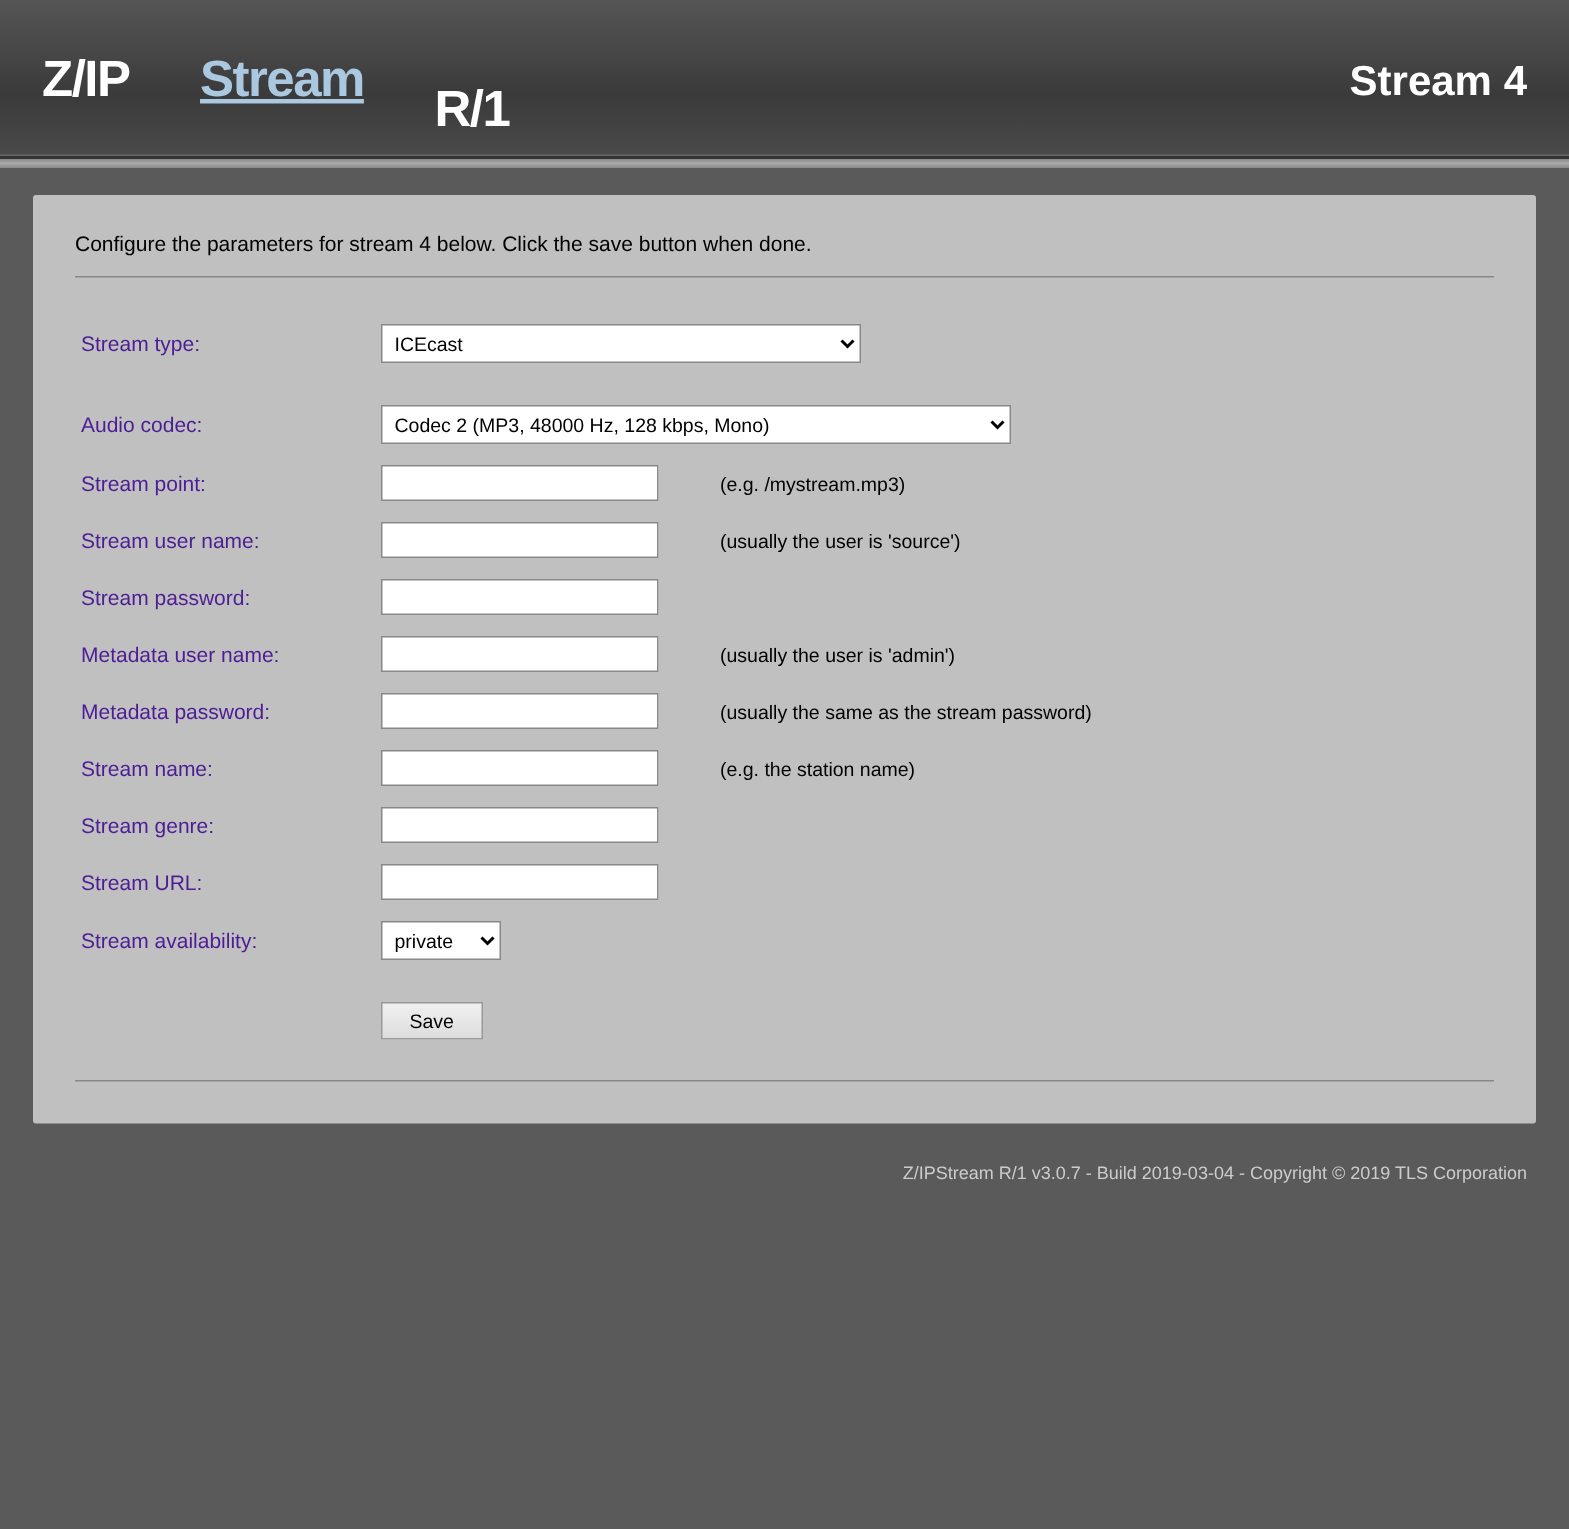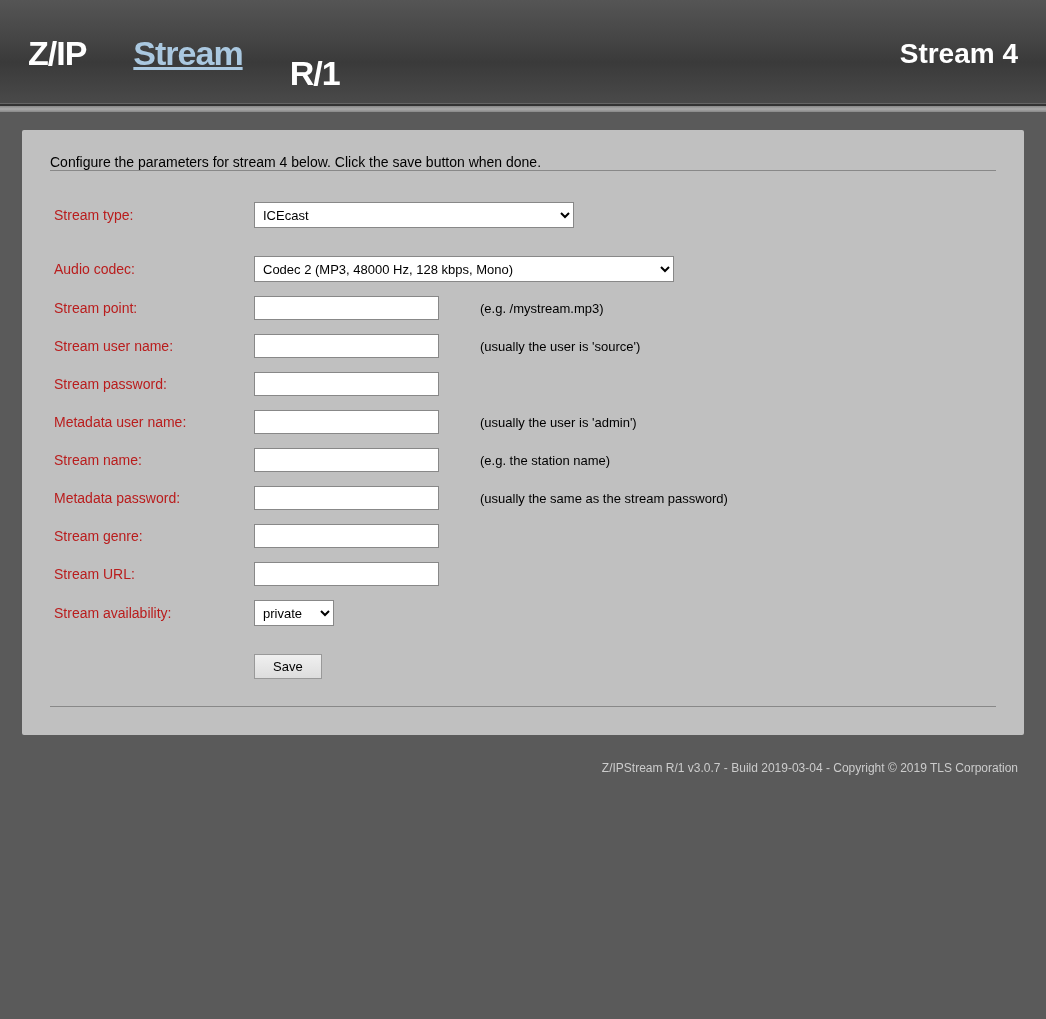--- a/index.html
+++ b/index.html
@@ -91,20 +91,21 @@
     .main-content {
       background: #c0c0c0;
       margin: 18px 22px;
       padding: 24px 28px 28px 28px;
       border-radius: 2px;
     }
 
     .description {
       font-size: 14px;
       color: #000;
+      margin-bottom: 14px;
     }
 
     .divider {
       border: none;
       border-top: 1px solid #888;
       margin-bottom: 24px;
     }
 
     .form-table {
       width: 100%;
@@ -112,21 +113,21 @@
     }
 
     .form-table tr td {
       padding: 7px 4px;
       vertical-align: middle;
     }
 
     .form-table td.label-col {
       width: 200px;
       font-size: 14px;
-      color: #b91c1c;
+      color: #4c1d95;
       text-align: left;
       padding-right: 12px;
     }
 
     .form-table td.input-col {
       width: 220px;
     }
 
     .form-table td.hint-col {
       color: #000;
@@ -256,32 +257,32 @@
       <td class="hint-col"></td>
     </tr>
     <tr>
       <td class="label-col">Metadata user name:</td>
       <td class="input-col">
         <input type="text" value="" style="">
       </td>
       <td class="hint-col">(usually the user is 'admin')</td>
     </tr>
     <tr>
+      <td class="label-col">Metadata password:</td>
+      <td class="input-col">
+        <input type="password" value="" style="">
+      </td>
+      <td class="hint-col">(usually the same as the stream password)</td>
+    </tr>
+    <tr>
       <td class="label-col">Stream name:</td>
       <td class="input-col">
         <input type="text" value="" style="">
       </td>
       <td class="hint-col">(e.g. the station name)</td>
-    </tr>
-    <tr>
-      <td class="label-col">Metadata password:</td>
-      <td class="input-col">
-        <input type="password" value="" style="">
-      </td>
-      <td class="hint-col">(usually the same as the stream password)</td>
     </tr>
     <tr>
       <td class="label-col">Stream genre:</td>
       <td class="input-col">
         <input type="text" value="" style="">
       </td>
       <td class="hint-col"></td>
     </tr>
     <tr>
       <td class="label-col">Stream URL:</td>

